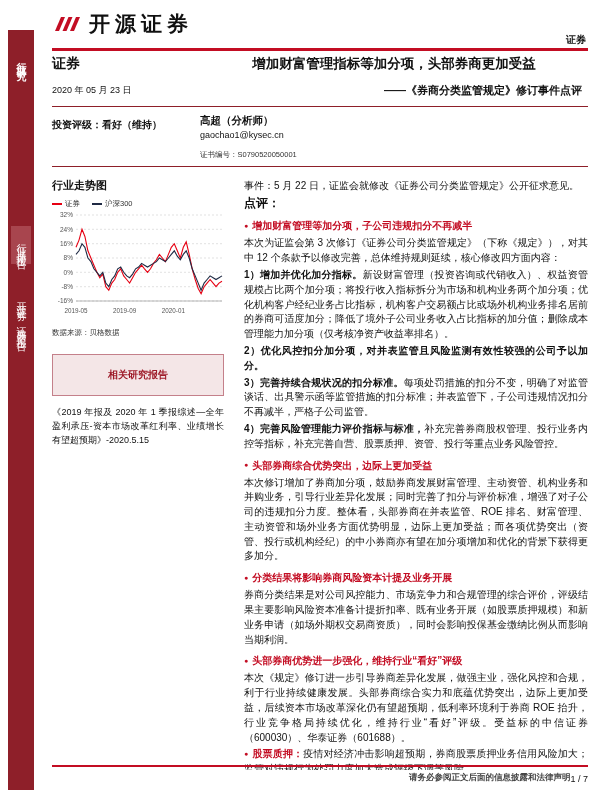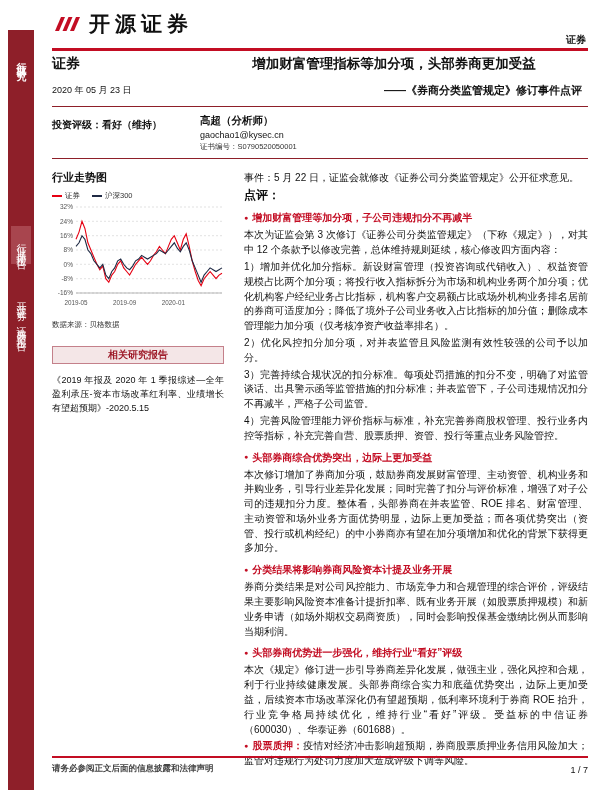--- a/index.html
+++ b/index.html
@@ -31,46 +31,46 @@
   .date { font-size:9px; margin-top:11px; }
   .h-right { flex:1; }
   .title { font-size:13.5px; font-weight:bold; text-align:center; line-height:1.3; }
   .subtitle { font-size:11px; font-weight:bold; text-align:right; margin-top:10px; padding-right:6px; }
 
   .head2 { display:flex; border-bottom:1px solid #8E1F29; padding:7px 0 6px; }
   .rating { width:148px; flex:none; font-size:10px; font-weight:bold; padding-top:4px; }
   .analyst { flex:1; }
   .analyst-name { font-size:10.5px; font-weight:bold; }
   .analyst-email { font-size:9px; margin-top:2px; }
-  .analyst-cert { font-size:7.5px; margin-top:2px; color:#333; }
+  .analyst-cert { font-size:7.5px; margin-top:10px; color:#333; }
 
   .columns { display:flex; gap:20px; margin-top:10px; flex:1; overflow:hidden; }
   .col-left { width:172px; flex:none; }
   .col-right { flex:1; overflow:hidden; }
 
   .chart-title { font-size:11px; font-weight:bold; margin:1px 0 6px; }
   .legend { display:flex; gap:12px; align-items:center; font-size:7.5px; color:#333; margin-bottom:2px; }
   .legend .sw { display:inline-block; width:10px; height:2px; margin-right:3px; vertical-align:middle; }
   .chart-source { font-size:7.5px; color:#333; margin-top:5px; }
 
   .related { margin-top:16px; }
   .related-title { border:1px solid #C4808A; background:#F4E6E7; color:#9E1B29;
-                   font-weight:bold; font-size:10px; text-align:center; padding:1px 0; }
+                   font-weight:bold; font-size:10px; text-align:center; padding:13px 0; }
   .related-item { font-size:9px; line-height:1.6; margin-top:9px; text-align:justify; }
 
   .para, .event-line { font-size:10px; line-height:1.48; text-align:justify; margin:2px 0; }
   .b { font-weight:normal; }
   .comment-label { font-size:12px; font-weight:bold; margin:2px 0; }
   .sec-heading { color:#C30D23; font-weight:bold; font-size:10px; margin:7px 0 3px; }
   .bullet { color:#C30D23; font-size:7px; vertical-align:1.5px; margin-right:4px; }
   .sec-heading-inline { color:#C30D23; font-weight:bold; }
-  .lead { font-weight:normal; }
+  .lead { font-weight:bold; }
 
-  .footer { position:absolute; left:52px; right:12px; bottom:25px;
-            border-top:2px solid #C30D23; display:flex; justify-content:space-between;
+  .footer { position:absolute; left:52px; right:12px; bottom:16px;
+            border-top:2px solid #C30D23; display:flex; justify-content:flex-end;
             align-items:flex-end; padding-top:5px; }
   .disclaimer { font-size:8.5px; font-weight:bold; color:#444; }
   .pageno { font-size:9px; }
 </style>
 </head>
 <body>
 
 <div class="page">
 
   <div class="band">

